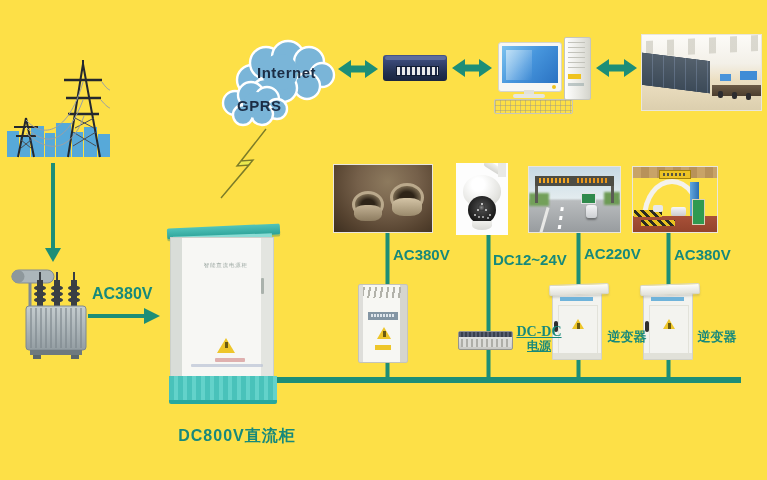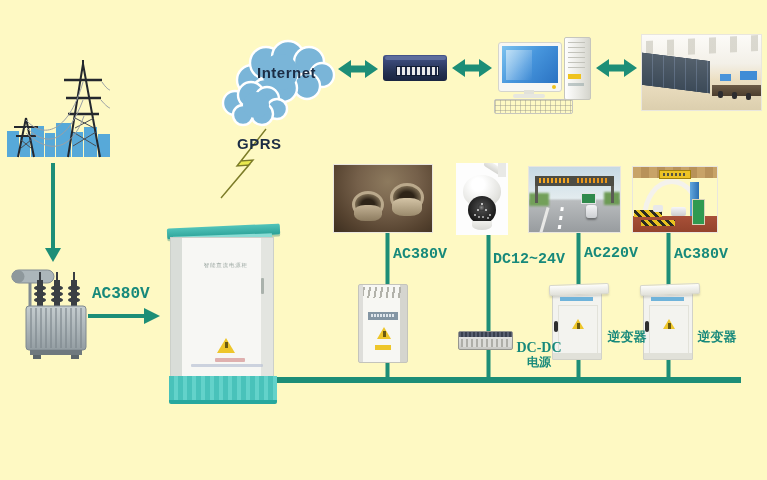--- a/index.html
+++ b/index.html
@@ -1,21 +1,21 @@
 <!DOCTYPE html>
 <html><head>
 <meta charset="utf-8">
 <style>
   html,body{margin:0;padding:0;background:#fff;}
-  #stage{position:relative;width:767px;height:480px;background:#fef9c3;overflow:hidden;
+  #stage{position:relative;width:767px;height:480px;background:#fde047;overflow:hidden;
          font-family:"Liberation Sans",sans-serif;}
   .abs{position:absolute;}
   svg{position:absolute;left:0;top:0;}
   
-  .vlabel{position:absolute;font-family:Liberation Mono, monospace;font-weight:bold;
+  .vlabel{position:absolute;font-family:Liberation Sans, sans-serif;font-weight:bold;
           color:#17897b;font-size:15px;white-space:nowrap;z-index:5;}
   .cjk{position:absolute;font-weight:bold;color:#17897b;z-index:5;text-align:center;}
   .cloudtxt{position:absolute;font-weight:bold;color:#1b2c44;z-index:5;font-size:15px;
             letter-spacing:.5px;}
   
   .photo{position:absolute;z-index:3;border:1px solid #e9e6de;box-sizing:border-box;overflow:hidden;}
   
   #photo-tunnel{background:radial-gradient(ellipse at 55% 25%,#8d7a5e 0%,#75604a 40%,#55422f 75%,#3d2f20 100%);}
   .fan{position:absolute;border-radius:50%;}
   .fan-ring{position:absolute;border-radius:50%;border:3px solid #baa98c;background:radial-gradient(#2e2418 35%,#8d7c60 80%);}
@@ -221,21 +221,21 @@
         <circle cx="251" cy="95" r="13"></circle>
         <circle cx="267" cy="99" r="12"></circle>
       <circle cx="277" cy="109" r="10"></circle>
         <circle cx="262" cy="114" r="11"></circle>
         <circle cx="243" cy="115" r="10"></circle>
       <circle cx="256" cy="105" r="13" stroke="none"></circle>
     </g>
   </svg>
 
   <div class="cloudtxt" style="left:257px;top:64px;">Internet</div>
-  <div class="cloudtxt" style="left:237px;top:97px;margin-top:38px;">GPRS</div>
+  <div class="cloudtxt" style="left:237px;top:97px;">GPRS</div>
 
   <div id="switch" class="abs" style="left:383px;top:55px;width:64px;height:26px;">
     <div class="sw-top"></div>
     <div class="sw-ports"></div>
   </div>
 
   <div id="monitor" class="abs" style="left:498px;top:42px;width:62px;height:48px;">
     <div class="mon-screen">
         <div class="mon-glare"></div>
       </div>
@@ -320,21 +320,21 @@
         <i></i>
       </div>
     <div class="tri" style="left:18px;top:42px;"></div>
     <div class="fanlabelplate"></div>
   </div>
 
   <div id="dev-dcdc" class="dev" style="left:458px;top:331px;width:55px;height:19px;">
     <div class="dc-top"></div>
     <div class="dc-ribs"></div>
   </div>
-  <div class="cjk" style="left:514px;top:340px;width:50px;font-size:12px;line-height:15px;">
+  <div class="cjk" style="left:514px;top:324px;width:50px;font-size:12px;line-height:15px;text-decoration:underline;">
     <div style="font-family:'Liberation Serif',serif;font-size:14px;">DC-DC</div>
     <div>电源</div>
   </div>
 
   <div class="dev inv" style="left:552px;top:290px;width:50px;height:70px;">
     <div class="inv-roof"></div>
     <div class="inv-strip"></div>
     <div class="inv-door"></div>
     <div class="inv-handle"></div>
     <div class="tri" style="left:19px;top:28px;border-left-width:6px;border-right-width:6px;border-bottom-width:10px;"></div>
@@ -359,14 +359,15 @@
       <div class="cab-paneltxt">智能直流电源柜</div>
       <div class="cab-handle"></div>
       <div class="tri cab-tri"></div>
       <div class="cab-warn"></div>
       <div class="cab-smalltxt"></div>
     </div>
     <div class="cab-base"></div>
   </div>
 
   <div class="vlabel" style="left:92px;top:285px;font-size:16px;">AC380V</div>
+  <div class="vlabel" style="left:170px;top:426px;width:134px;text-align:center;font-size:16px;letter-spacing:1px;">DC800V直流柜</div>
 
 </div>
 
 </body></html>

